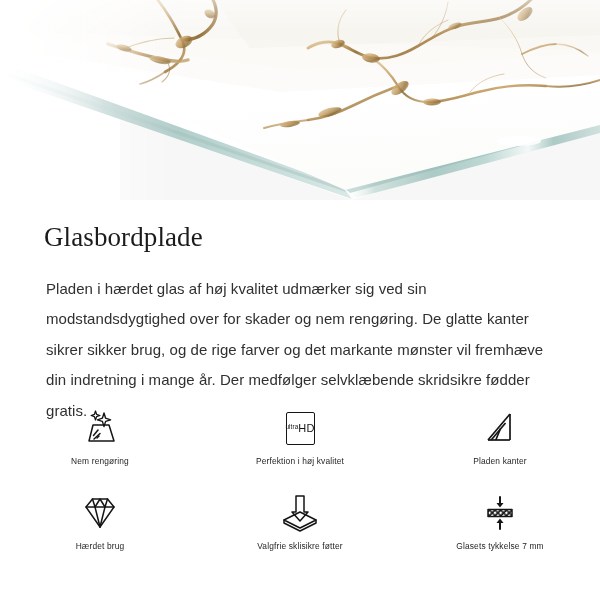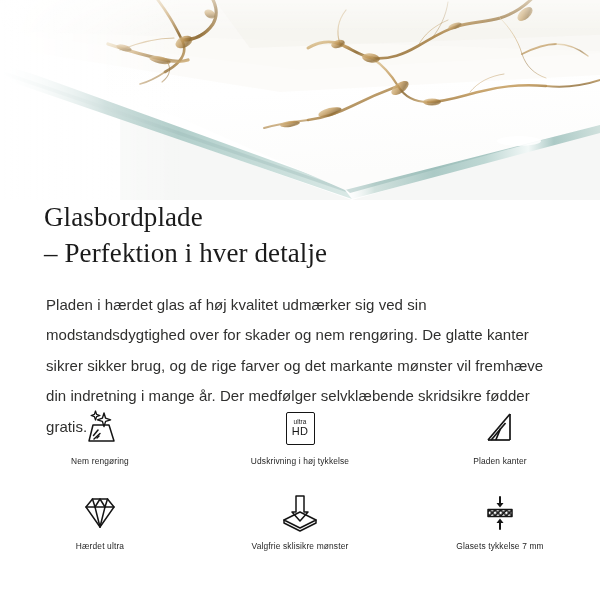--- a/index.html
+++ b/index.html
@@ -30,21 +30,21 @@
   .hero svg {
     display: block;
     width: 600px;
     height: 200px;
   }
 
   
   .content {
     position: absolute;
     left: 0;
-    top: 192px;
+    top: 212px;
     width: 600px;
   }
   .headline {
     margin: 0;
     padding: 8px 44px 0 44px;
     font-family: "Liberation Serif", serif;
     font-weight: 400;
     font-size: 27px;
     line-height: 1.33;
     color: #1b1b1b;
@@ -101,21 +101,20 @@
     font-weight: 400;
   }
 
   
   .uhd-box {
     width: 27px;
     height: 31px;
     border: 1.6px solid #151515;
     border-radius: 2px;
     display: flex;
-    flex-direction: column;
     align-items: center;
     justify-content: center;
     line-height: 1;
   }
   .uhd-small {
     font-size: 6.4px;
     letter-spacing: 0.1px;
     color: #151515;
     margin-bottom: 1px;
   }
@@ -241,21 +240,20 @@
     </g>
 
     <rect x="0" y="0" width="180" height="200" fill="url(#fadeLeft)"></rect>
     <rect x="0" y="0" width="600" height="34" fill="url(#fadeTop)"></rect>
   </svg>
 </div>
 
 <div class="content">
   <h1 class="headline">
     <span class="line">Glasbordplade</span>
-    <span class="line">– Perfektion i hver detalje</span>
   </h1>
   <p class="body-copy">Pladen i hærdet glas af høj kvalitet udmærker sig ved sin modstandsdygtighed over for skader og nem rengøring. De glatte kanter sikrer sikker brug, og de rige farver og det markante mønster vil fremhæve din indretning i mange år. Der medfølger selvklæbende skridsikre fødder gratis.</p>
 </div>
 
 <div class="features">
 
   <div class="feature">
     <div class="feature-icon">
       <svg width="44" height="40" viewBox="0 0 44 40" fill="none" stroke="#151515" stroke-width="1.5" stroke-linecap="round" stroke-linejoin="round">
         <path d="M 11,33 L 15,17 L 31,17 L 36,33 Z"></path>
@@ -269,21 +267,21 @@
     <div class="feature-label">Nem rengøring</div>
   </div>
 
   <div class="feature">
     <div class="feature-icon">
       <div class="uhd-box">
         <span class="uhd-small">ultra</span>
         <span class="uhd-big">HD</span>
       </div>
     </div>
-    <div class="feature-label">Udskrivning i høj tykkelse</div>
+    <div class="feature-label">Perfektion i høj kvalitet</div>
   </div>
 
   <div class="feature">
     <div class="feature-icon">
       <svg width="40" height="36" viewBox="0 0 40 36" fill="none" stroke="#151515" stroke-width="1.7" stroke-linecap="butt">
         <path d="M 30,4 L 30,30"></path>
         <path d="M 30,4 L 8,30"></path>
         <path d="M 30,30 L 8,30"></path>
         <path d="M 25.5,13 L 11.2,30"></path>
         <path d="M 20.5,18.5 L 15.8,30"></path>
@@ -295,34 +293,34 @@
   <div class="feature">
     <div class="feature-icon">
       <svg width="44" height="38" viewBox="0 0 44 38" fill="none" stroke="#151515" stroke-width="1.5" stroke-linejoin="round" stroke-linecap="round">
         <path d="M 8,13 L 14.5,5 L 29.5,5 L 36,13 L 22,33 Z"></path>
         <path d="M 8,13 L 36,13"></path>
         <path d="M 14.5,5 L 17,13 L 22,33"></path>
         <path d="M 29.5,5 L 27,13 L 22,33"></path>
         <path d="M 17,13 L 22,5 L 27,13"></path>
       </svg>
     </div>
-    <div class="feature-label">Hærdet ultra</div>
+    <div class="feature-label">Hærdet brug</div>
   </div>
 
   <div class="feature">
     <div class="feature-icon">
       <svg width="44" height="42" viewBox="0 0 44 42" fill="none" stroke="#151515" stroke-width="1.5" stroke-linejoin="round" stroke-linecap="round">
 
         <path d="M 22,20 L 38,28 L 22,36 L 6,28 Z"></path>
         <path d="M 6,28 L 6,31 L 22,39 L 38,31 L 38,28"></path>
 
         <path d="M 18,4 L 26,4 L 26,20 L 30,20 L 22,29 L 14,20 L 18,20 Z"></path>
       </svg>
     </div>
-    <div class="feature-label">Valgfrie sklisikre mønster</div>
+    <div class="feature-label">Valgfrie sklisikre føtter</div>
   </div>
 
   <div class="feature">
     <div class="feature-icon">
       <svg width="44" height="40" viewBox="0 0 44 40" fill="none" stroke="#151515" stroke-width="1.4" stroke-linejoin="round" stroke-linecap="round">
         <defs>
           <pattern id="hatch" width="4" height="4" patternUnits="userSpaceOnUse" patternTransform="rotate(45)">
             <rect width="4" height="4" fill="#ffffff"></rect>
             <line x1="0" y1="0" x2="0" y2="4" stroke="#151515" stroke-width="2"></line>
           </pattern>

